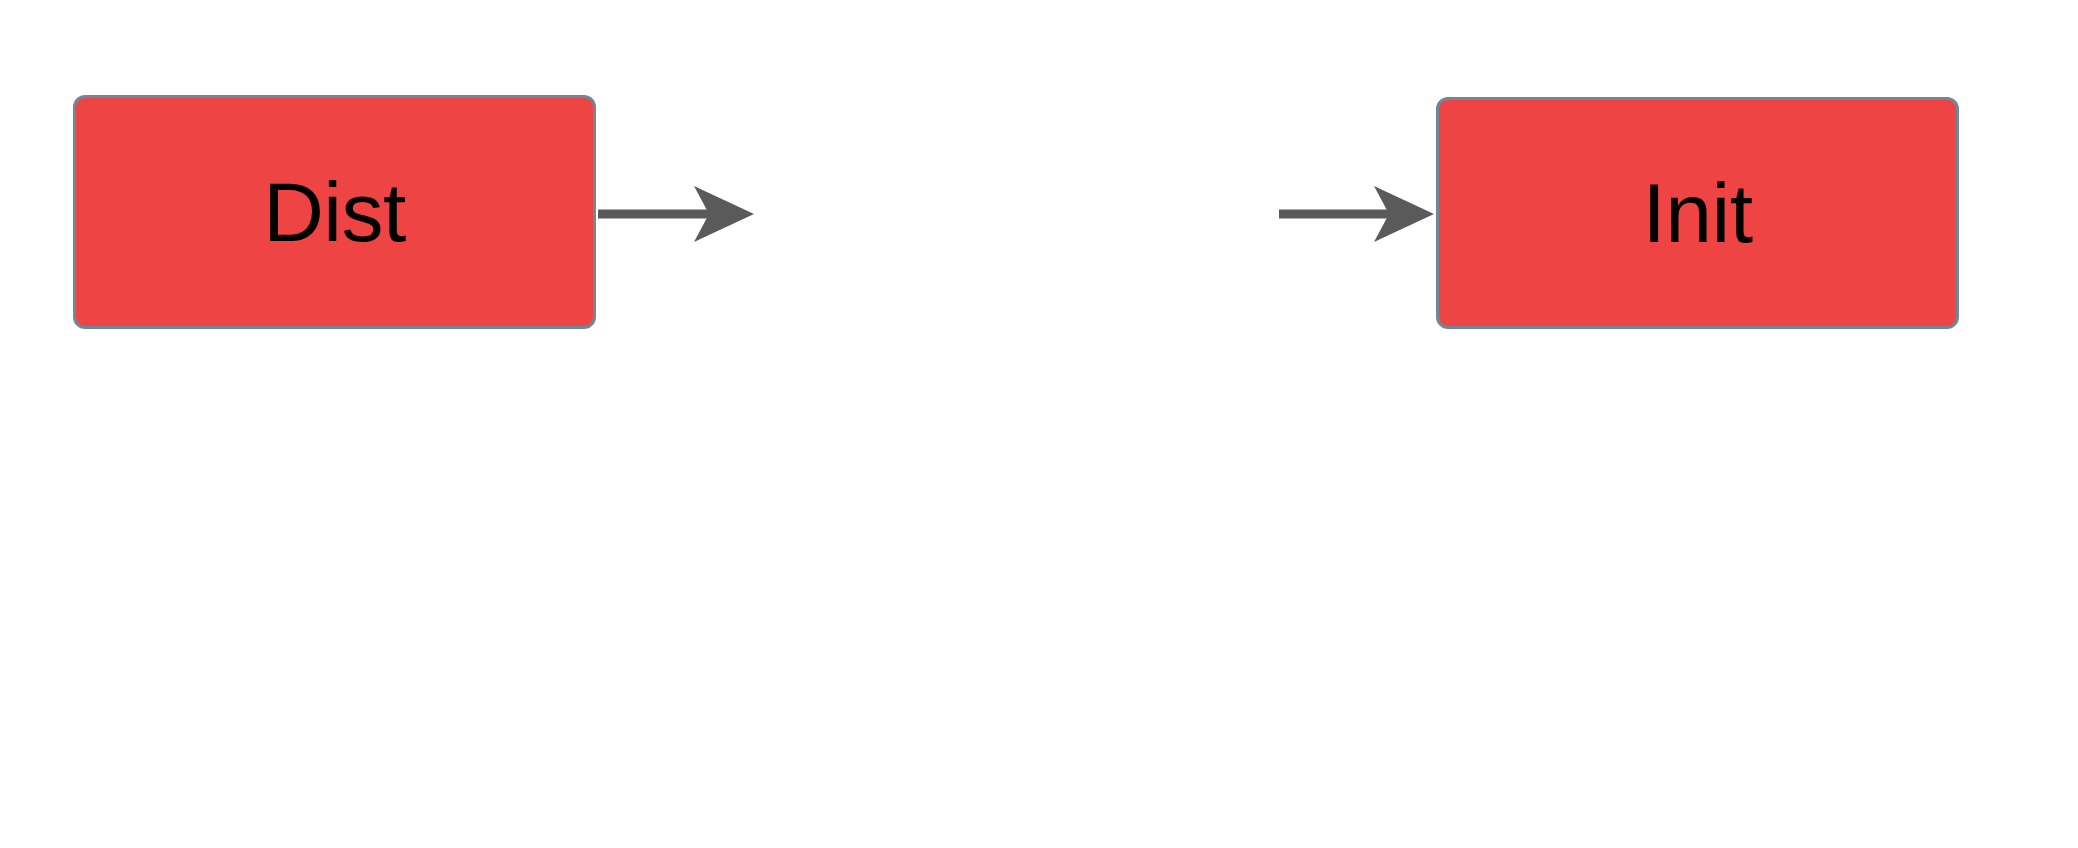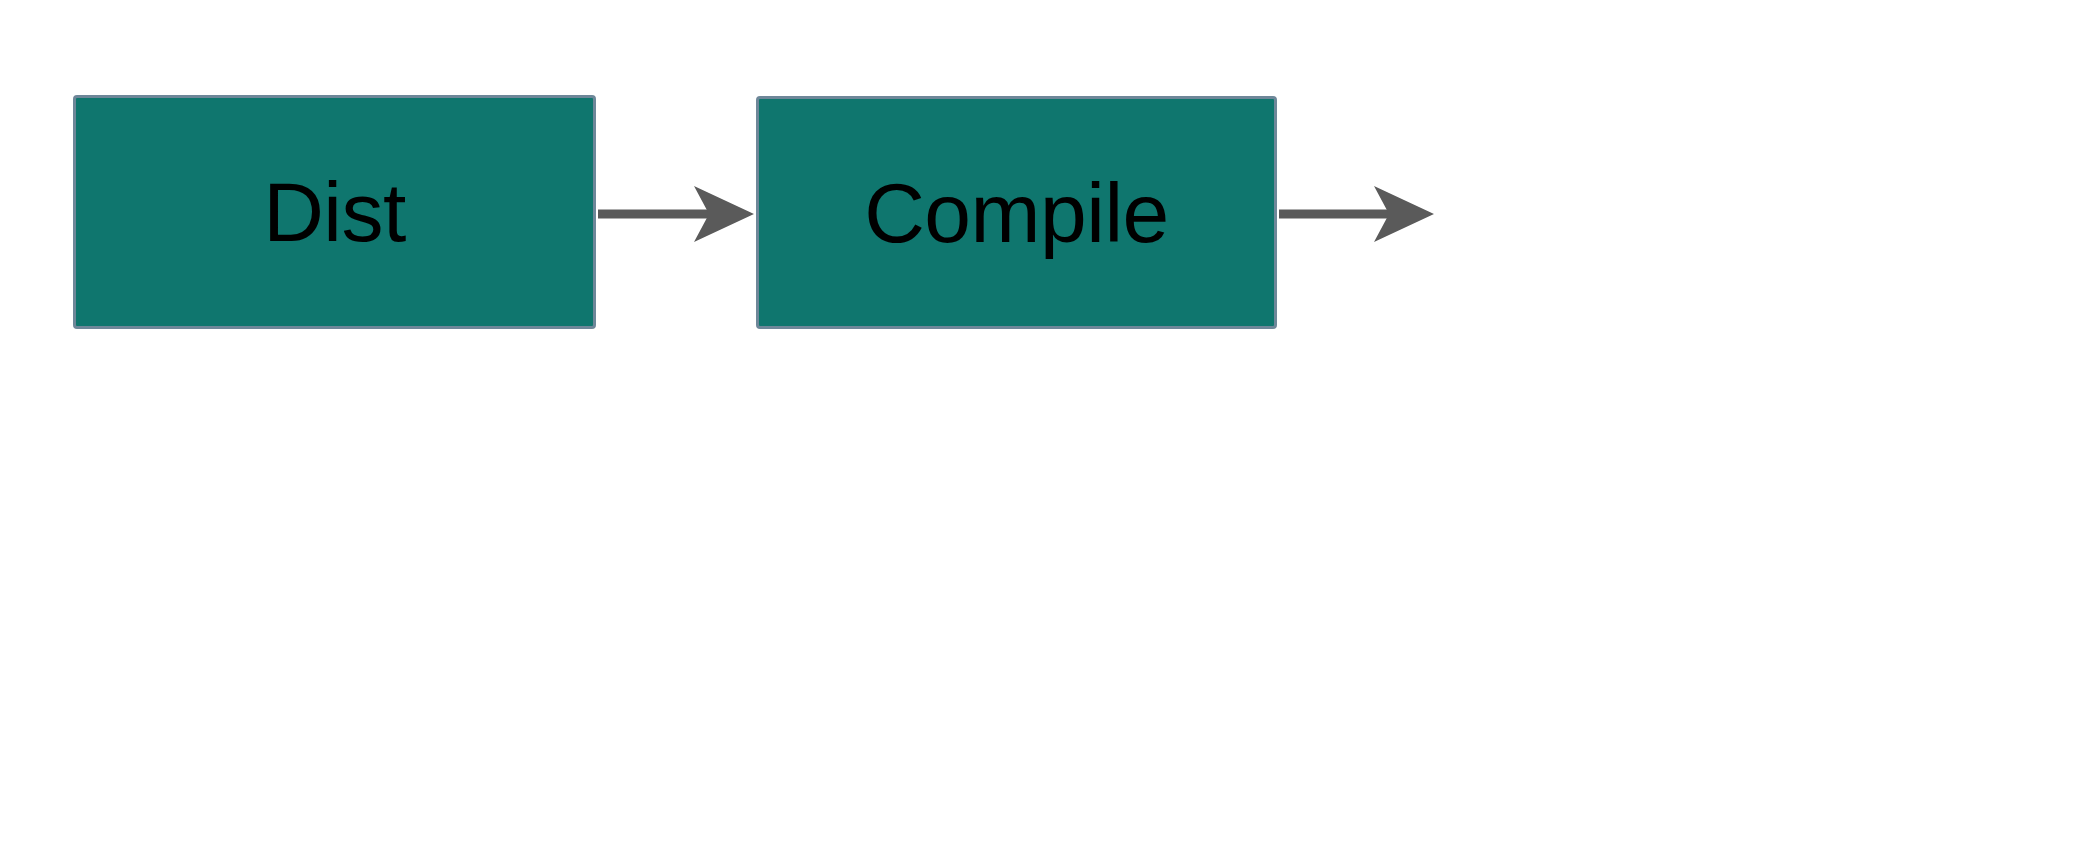--- a/index.html
+++ b/index.html
@@ -17,23 +17,23 @@
     height: 848px;
     background: #ffffff;
     overflow: hidden;
   }
   .node {
     position: absolute;
     box-sizing: border-box;
     display: flex;
     align-items: center;
     justify-content: center;
-    background: #0f766e;
+    background: #ef4444;
     border: 3px solid #6e8799;
-    border-radius: 4px;
+    border-radius: 12px;
   }
   .node-label {
     font-family: "Liberation Sans", sans-serif;
     font-size: 84px;
     font-weight: 400;
     line-height: 1;
     color: #000000;
     letter-spacing: -0.5px;
     white-space: nowrap;
     -webkit-font-smoothing: antialiased;
@@ -60,19 +60,19 @@
     <g>
       <line x1="1279" y1="214" x2="1398" y2="214" stroke="#5a5a5a" stroke-width="9"></line>
       <path d="M 1434 214 L 1374 186 L 1389 214 L 1374 242 Z" fill="#5a5a5a"></path>
     </g>
   </svg>
 
   <div class="node" style="left:73px; top:95px; width:523px; height:234px;">
     <span class="node-label">Dist</span>
   </div>
 
-  <div class="node" style="left:756px; top:96px; width:521px; height:233px;">
-    <span class="node-label">Compile</span>
+
+  <div class="node" style="left:1436px; top:97px; width:523px; height:232px;">
+    <span class="node-label">Init</span>
   </div>
-
 
 
 </div>
 
 </body></html>

